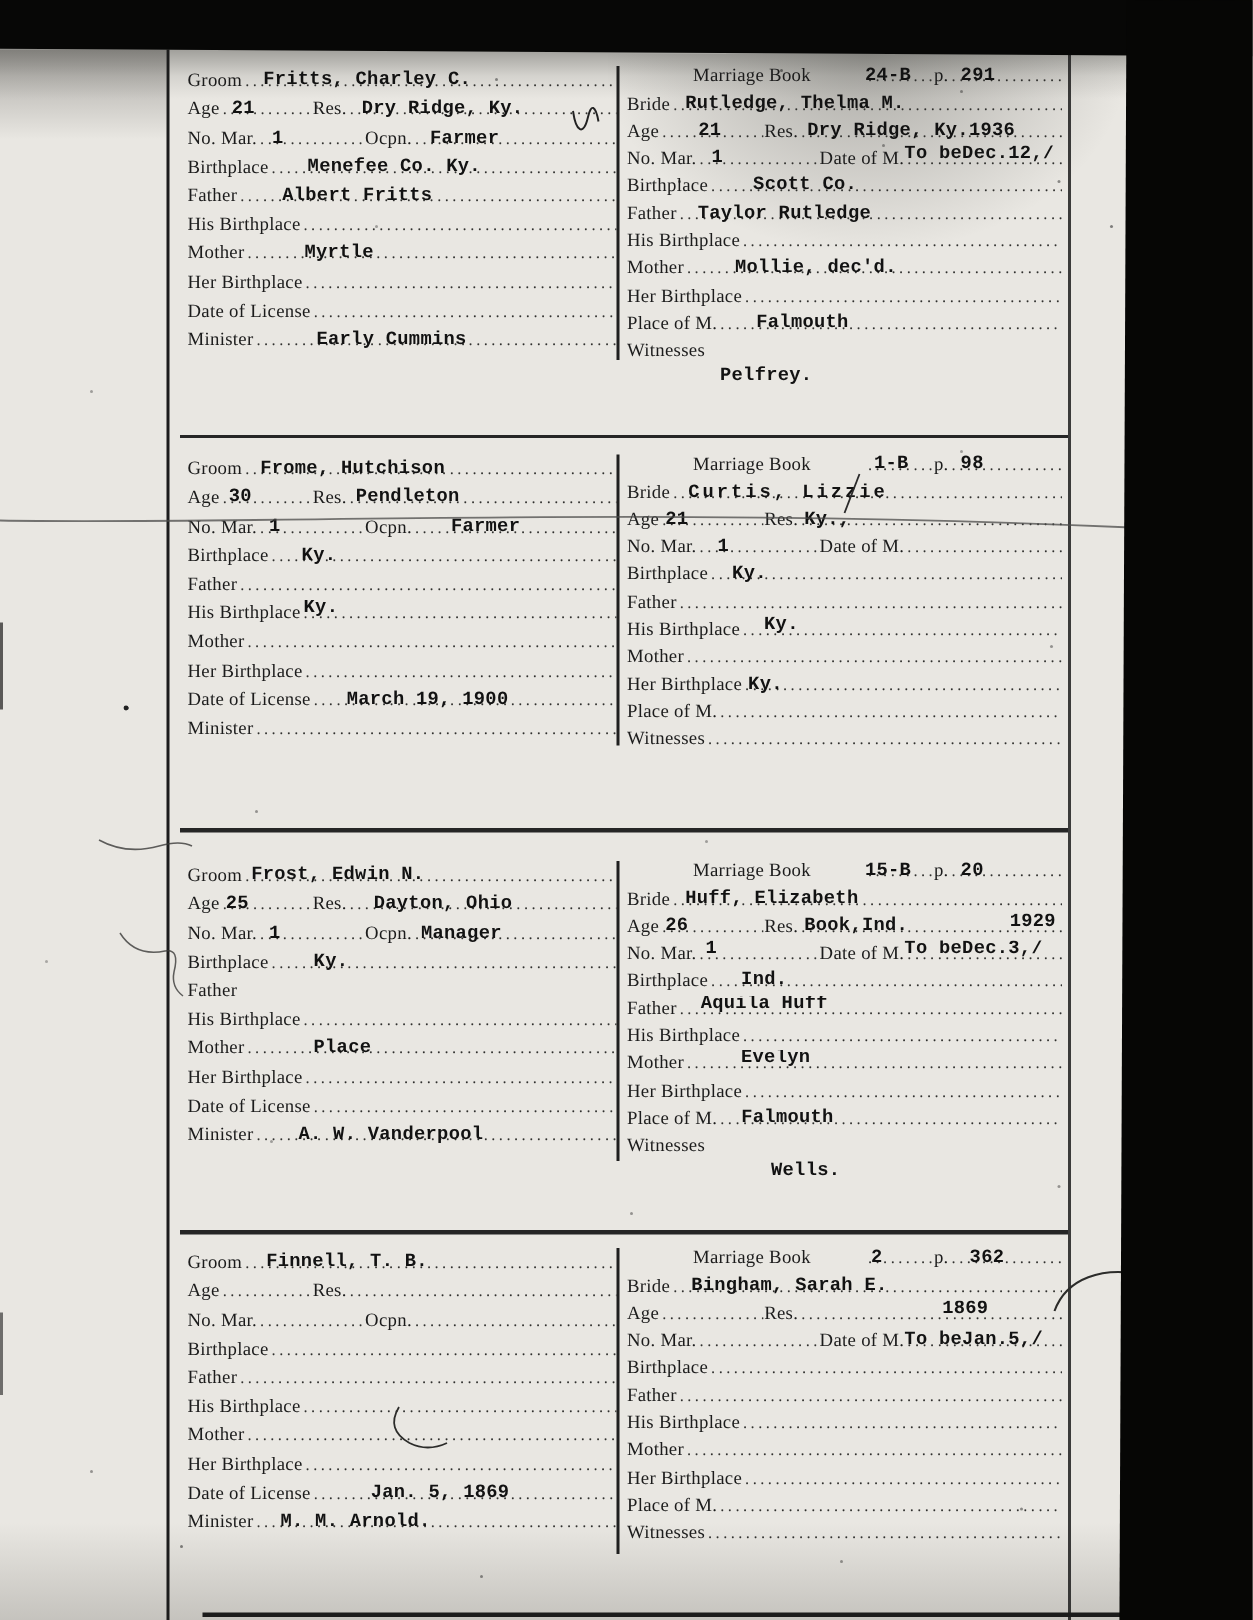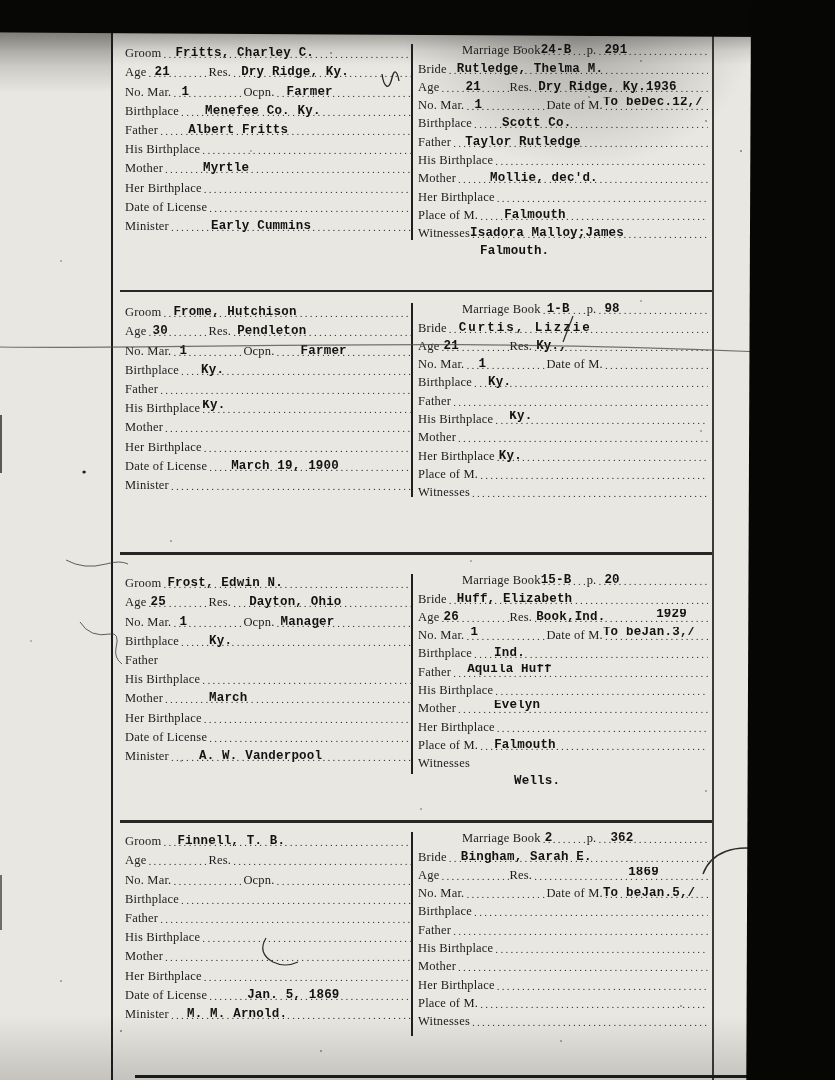--- a/index.html
+++ b/index.html
@@ -26,21 +26,21 @@
   .card{position:absolute;left:111px;width:634px;}
   .gcol{position:absolute;left:14px;top:2px;width:286px;}
   .bcol{position:absolute;left:307px;top:0;width:290px;}
   .cdiv{position:absolute;left:300px;width:2px;background:#1f1f1f;}
   .row{position:relative;display:flex;align-items:flex-end;height:19.2px;}
   .bcol .row{height:18.3px;}
   .row.cont{height:14px;display:block;}
   .lb{font:500 12.5px "Liberation Serif",serif;color:#1c1c1c;white-space:nowrap;letter-spacing:.2px;line-height:15px;}
   .ld{position:relative;flex:1 1 auto;overflow:hidden;height:16px;}
   .ld::before{content:"..........................................................................................................................................................";position:absolute;left:2px;bottom:1px;font:11px "Liberation Serif",serif;letter-spacing:2.3px;color:#30302e;white-space:nowrap;}
-  .w62{flex:0 0 62px;} .w70{flex:0 0 70px;} .w72{flex:0 0 72px;} .w82{flex:0 0 82px;} .w46{flex:0 0 46px;}
+  .w62{flex:0 0 62px;} .w70{flex:0 0 70px;} .w72{flex:0 0 72px;} .w82{flex:0 0 82px;} .w46{flex:0 0 46px;margin-left:36px;}
   .v{position:absolute;bottom:1px;font:700 12.5px "Liberation Mono",monospace;color:#121212;white-space:nowrap;letter-spacing:.2px;}
   .v.r{bottom:4px;}
   .bookrow{padding-left:44px;}
   .artifacts{position:absolute;left:0;top:0;pointer-events:none;}
 </style>
 </head>
 <body>
 
 <div id="page">
 
@@ -199,25 +199,22 @@
           </span>
         </div>
       <div class="row">
           <span class="lb">Place of M.</span>
           <span class="ld">
             <span class="v" style="left:26px">Falmouth</span>
           </span>
         </div>
       <div class="row">
           <span class="lb">Witnesses</span>
-          <span class="ld">
-            <span class="v" style="left:0">Isadora Malloy;James</span>
-          </span>
-        </div>
-      <div class="row cont"><span class="v" style="left:62px;position:relative;">Falmouth.</span></div>
+        </div>
+      <div class="row cont"><span class="v" style="left:62px;position:relative;">Pelfrey.</span></div>
     </div>
   </section>
 
   <section class="card" style="top:299px;height:206px;">
     <i class="cdiv" style="top:4px;height:194px;"></i>
     <div class="gcol">
       <div class="row">
           <span class="lb">Groom</span>
           <span class="ld">
             <span class="v" style="left:12px">Frome, Hutchison</span>
@@ -408,21 +405,21 @@
         </div>
       <div class="row">
           <span class="lb">His Birthplace</span>
           <span class="ld">
             <span class="v"></span>
           </span>
         </div>
       <div class="row">
           <span class="lb">Mother</span>
           <span class="ld">
-            <span class="v" style="left:46px">March</span>
+            <span class="v" style="left:46px">Place</span>
           </span>
         </div>
       <div class="row">
           <span class="lb">Her Birthplace</span>
           <span class="ld">
             <span class="v"></span>
           </span>
         </div>
       <div class="row">
           <span class="lb">Date of License</span>
@@ -455,31 +452,31 @@
           </span>
         </div>
       <div class="row">
           <span class="lb">Age</span>
           <span class="ld w70">
             <span class="v" style="left:4px">26</span>
           </span>
           <span class="lb">Res.</span>
           <span class="ld">
             <span class="v" style="left:4px">Book,Ind.</span>
-            <span class="v r" style="left:124px">1929</span>
+            <span class="v r" style="left:141px">1929</span>
           </span>
         </div>
       <div class="row">
           <span class="lb">No. Mar.</span>
           <span class="ld w82">
             <span class="v r" style="left:6px">1</span>
           </span>
           <span class="lb">Date of M.</span>
           <span class="ld">
-            <span class="v r" style="left:0">To beJan.3,/</span>
+            <span class="v r" style="left:0">To beDec.3,/</span>
           </span>
         </div>
       <div class="row">
           <span class="lb">Birthplace</span>
           <span class="ld">
             <span class="v" style="left:22px">Ind.</span>
           </span>
         </div>
       <div class="row">
           <span class="lb">Father</span>

